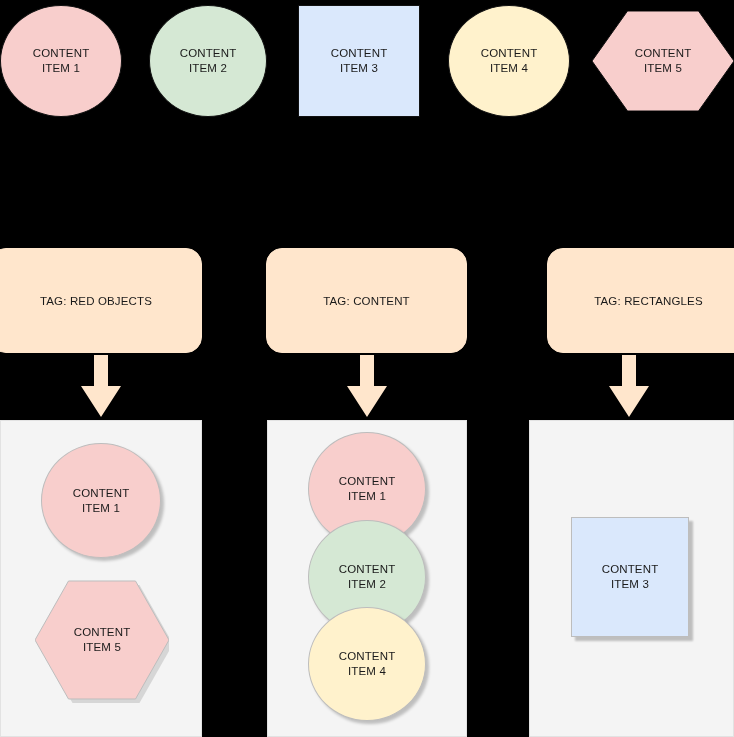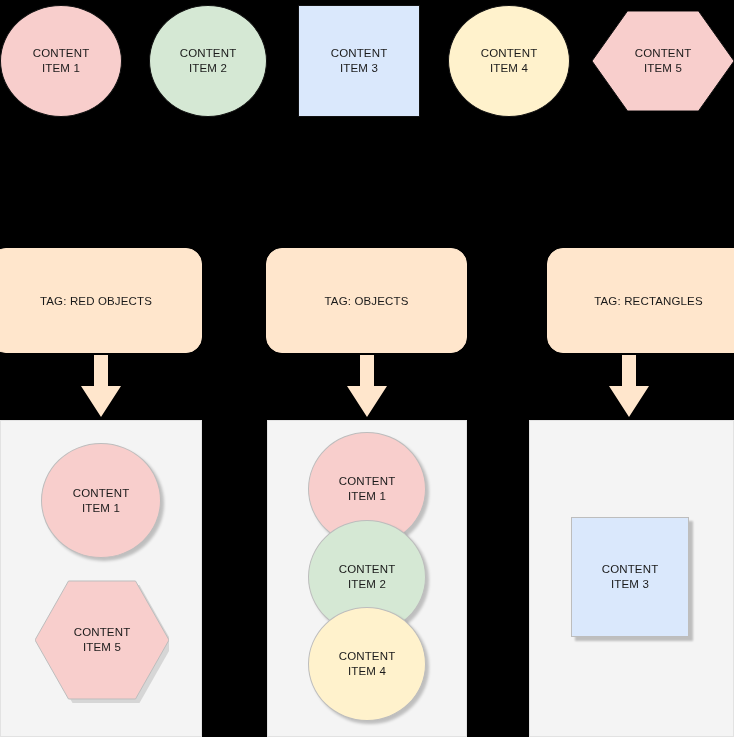--- a/index.html
+++ b/index.html
@@ -146,21 +146,21 @@
 
   </div>
 
   <div>
 
     <div class="tag-box" style="left:-10px; top:248px; width:212px; height:105px;">
       <div class="tag-label">TAG: RED OBJECTS</div>
     </div>
 
     <div class="tag-box" style="left:266px; top:248px; width:201px; height:105px;">
-      <div class="tag-label">TAG: OBJECTS</div>
+      <div class="tag-label">TAG: CONTENT</div>
     </div>
 
     <div class="tag-box" style="left:547px; top:248px; width:203px; height:105px;">
       <div class="tag-label">TAG: RECTANGLES</div>
     </div>
 
   </div>
 
   <div>
 

